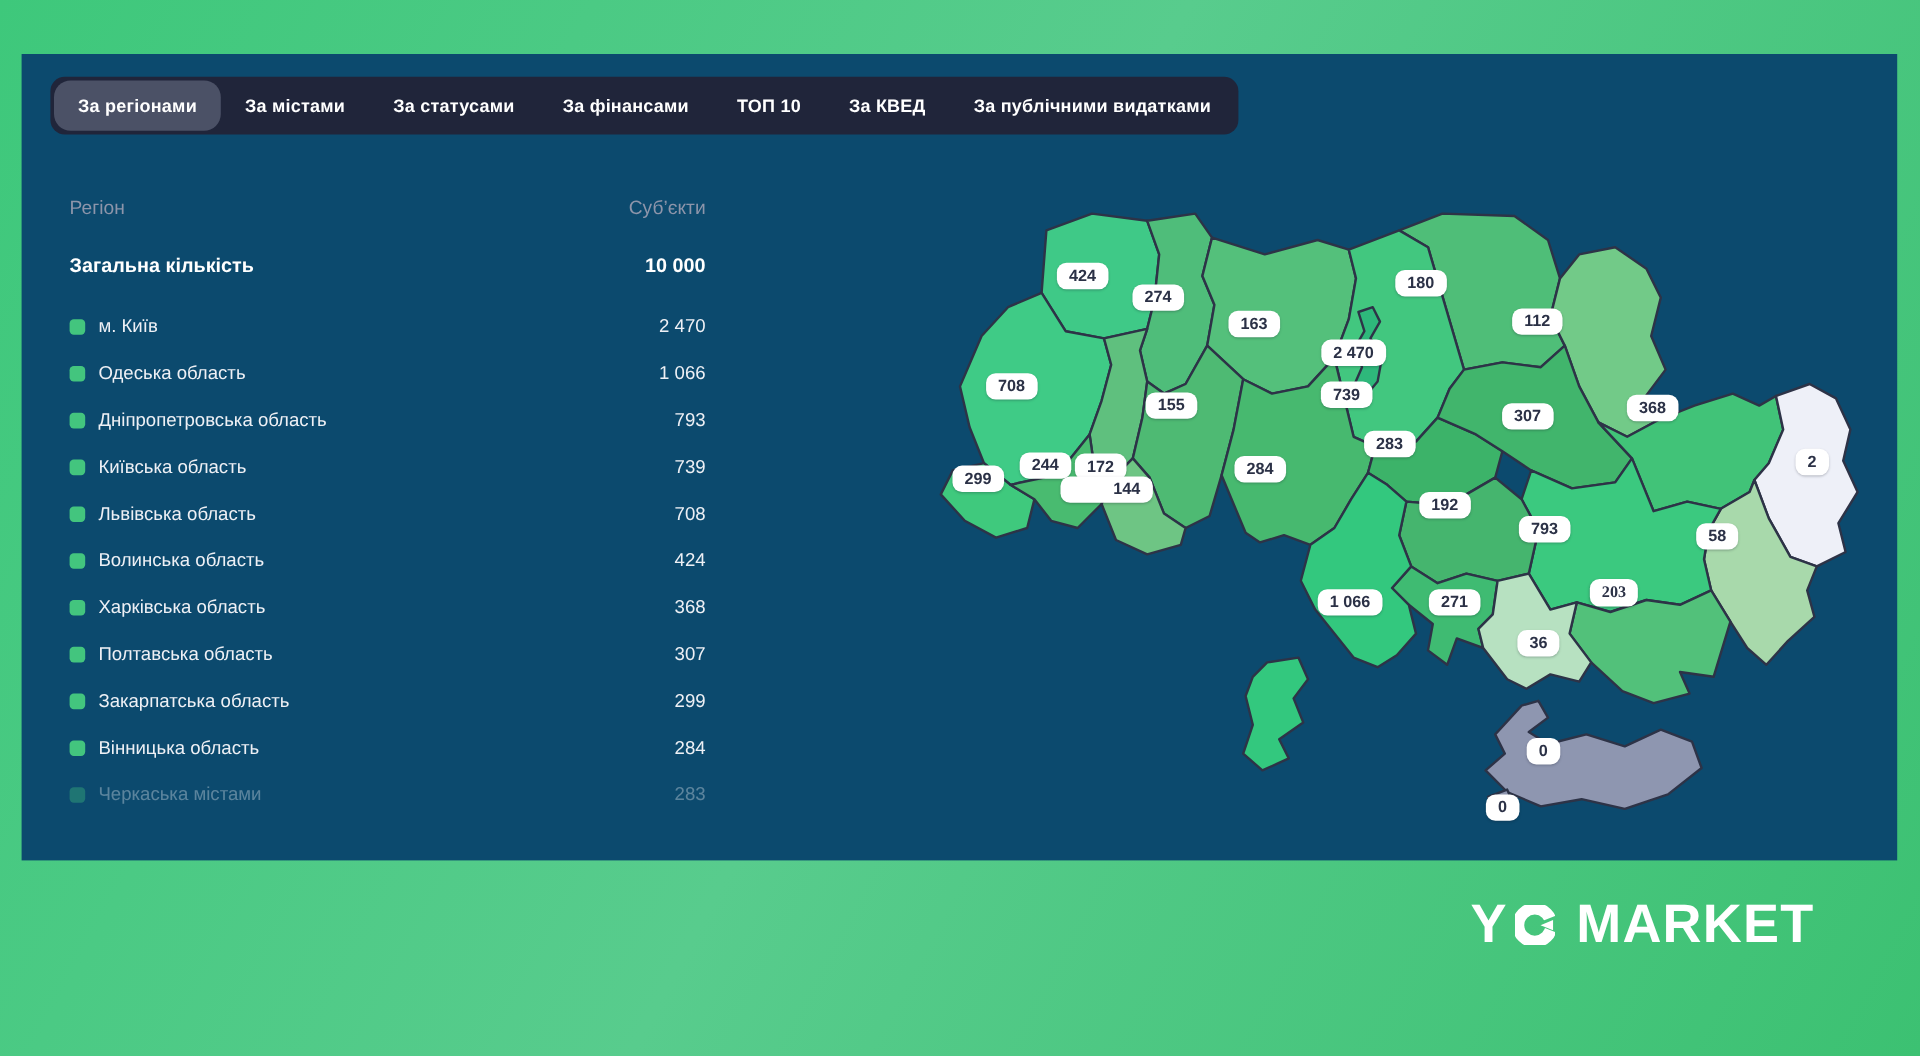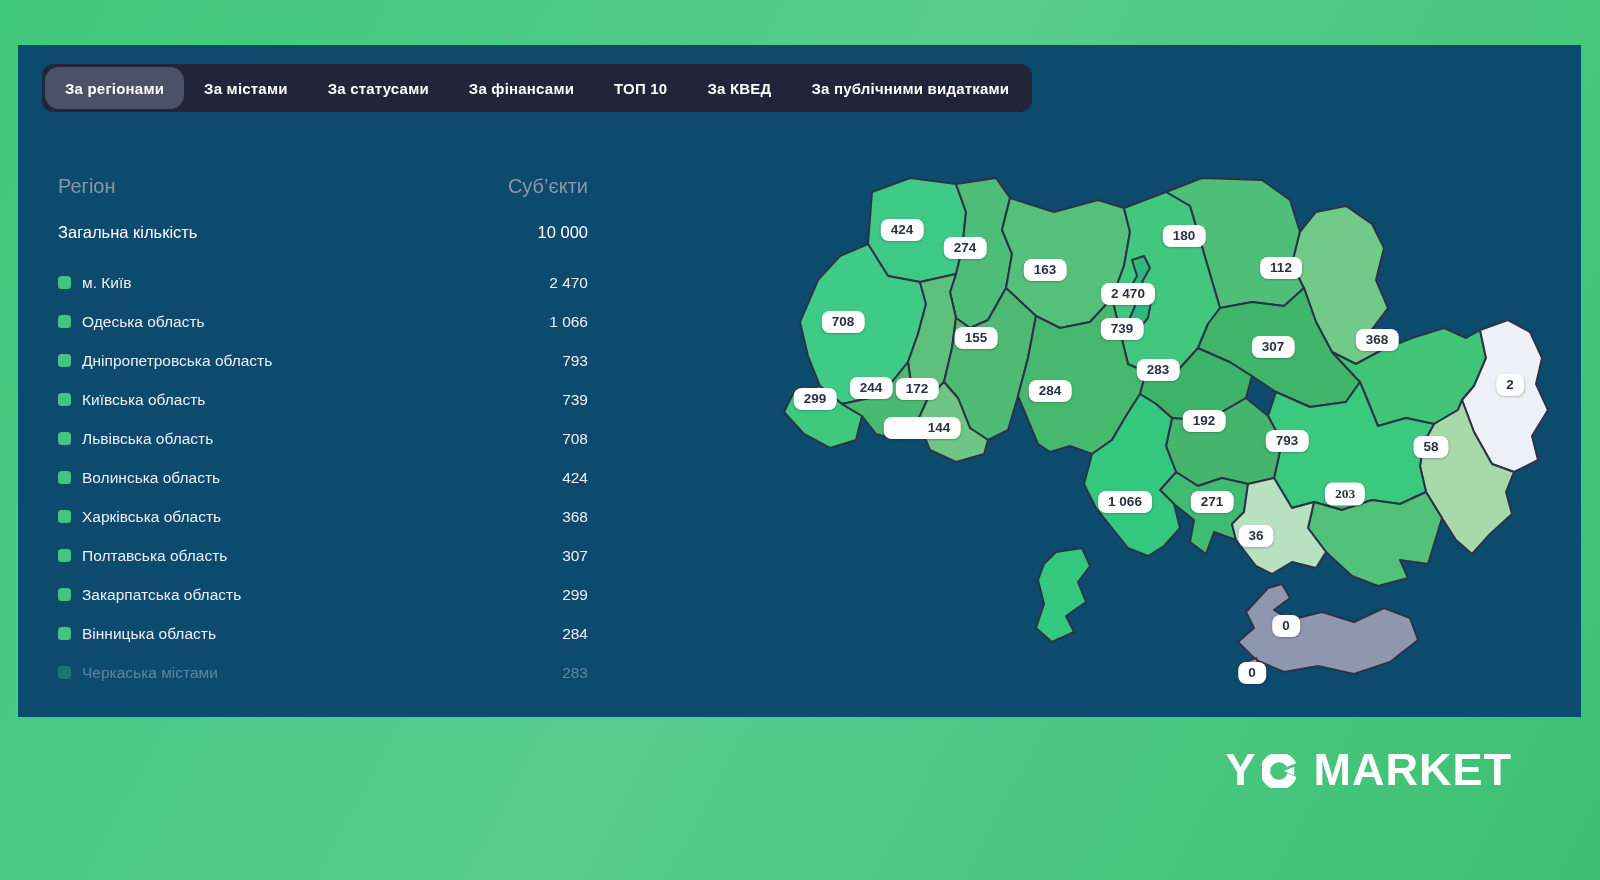--- a/index.html
+++ b/index.html
@@ -21,25 +21,25 @@
   }
   .tab {
     height:42px; display:flex; align-items:center; padding:0 20px;
     color:#ffffff; font-size:15px; font-weight:600; letter-spacing:.2px;
     border-radius:14px; cursor:pointer; white-space:nowrap;
   }
   .tab.active { background:#4b5166; }
   
   .table { position:absolute; left:40px; top:120px; width:530px; }
   .thead {
-    display:flex; justify-content:space-between; margin-top:10px; height:20px;
-    color:#8d95aa; font-size:20px;
+    display:flex; justify-content:space-between; height:20px;
+    color:#8d95aa; font-size:16px;
   }
   .trow { display:flex; justify-content:space-between; align-items:center; }
-  .trow.total { margin-top:26px; height:22px; font-weight:normal; font-size:16.5px; color:#ffffff; }
+  .trow.total { margin-top:26px; height:22px; font-weight:bold; font-size:16.5px; color:#ffffff; }
   #rows { margin-top:20px; }
   #rows .trow { height:39px; font-size:15.5px; color:#eef0f5; }
   #rows .trow:last-child { opacity:.35; }
   .rlabel { display:flex; align-items:center; gap:11px; }
   .swatch { width:13px; height:13px; border-radius:3.5px; background:#43c57e; flex:none; }
   
   .map { position:absolute; left:742px; top:125px; width:810px; height:520px; }
   .map svg { position:absolute; left:0; top:0; }
   .map polygon { stroke:#2d3347; stroke-width:2; stroke-linejoin:round; }
   .chip {
@@ -208,26 +208,26 @@
         <div class="chip" style="left: 398px; top: 200px;">283</div>
         <div class="chip" style="left: 513px; top: 177px;">307</div>
         <div class="chip" style="left: 617px; top: 170px;">368</div>
         <div class="chip" style="left: 750px; top: 215px;">2</div>
         <div class="chip" style="left: 671px; top: 277px;">58</div>
         <div class="chip" style="left: 527px; top: 271px;">793</div>
         <div class="chip" style="left: 585px; top: 324px; font-family: Liberation Serif, serif;">203</div>
         <div class="chip" style="left: 444px; top: 251px;">192</div>
         <div class="chip" style="left: 452px; top: 332px;">271</div>
         <div class="chip" style="left: 365px; top: 332px;">1 066</div>
-        <div class="chip" style="left: 496px; top: 366px;">36</div>
+        <div class="chip" style="left: 522px; top: 366px;">36</div>
         <div class="chip" style="left: 526px; top: 456px;">0</div>
         <div class="chip" style="left: 492px; top: 503px;">0</div>
         <div class="chip" style="left: 55px; top: 229px;">299</div>
         <div class="chip" style="left: 111px; top: 218px;">244</div>
-        <div class="chip" style="left: 162px; top: 258px; padding-left: 44px;">144</div>
+        <div class="chip" style="left: 162px; top: 238px; padding-left: 44px;">144</div>
       </div>
   </div>
 
 </div>
 
 <div class="logo">
   <span>Y</span>
   <svg width="40" height="40" viewBox="0 0 42 42">
     <defs>
       <mask id="cnotch">

